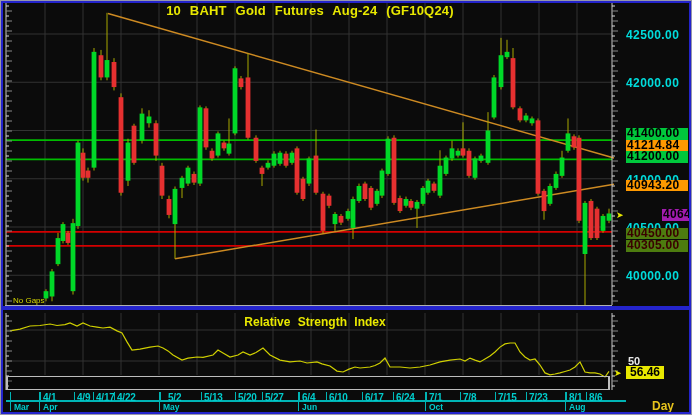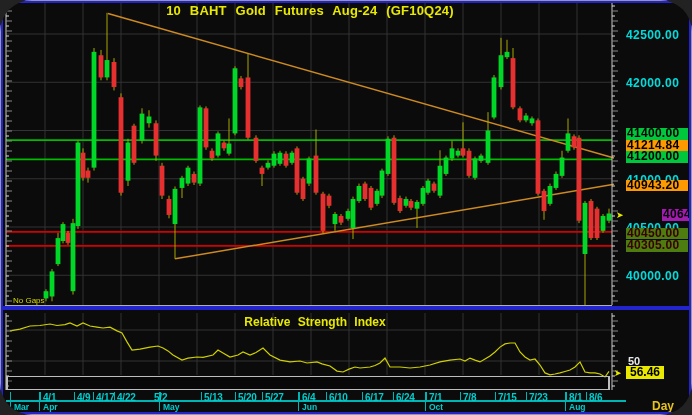--- a/index.html
+++ b/index.html
@@ -1,17 +1,17 @@
 <!DOCTYPE html>
 <html><head>
 <meta charset="utf-8">
 <style>
   html,body{margin:0;padding:0;background:#222;}
   #screen{position:relative;width:692px;height:415px;background:#0b0b0b;overflow:hidden;
-          font-family:"Liberation Sans",sans-serif;border-radius:32px;-webkit-font-smoothing:antialiased;}
+          font-family:"Liberation Sans",sans-serif;-webkit-font-smoothing:antialiased;}
   #frame{position:absolute;inset:0;z-index:40;pointer-events:none;
          box-shadow:inset 0 0 0 1px #9797a8, inset 0 0 0 3px #2424cc;}
   #chart-svg{position:absolute;left:0;top:0;z-index:1;}
   .ttl{position:absolute;z-index:6;color:#e8e800;font-weight:bold;text-align:center;}
   #main-title{left:90px;top:3px;width:440px;font-size:13px;word-spacing:5px;letter-spacing:.2px;}
   #rsi-title{left:95px;top:315px;width:440px;font-size:12px;word-spacing:4px;}
   #no-gaps{position:absolute;left:13px;top:296px;z-index:2;color:#d8d800;font-size:8px;z-index:3;}
   #sep-band{position:absolute;left:2px;top:306px;width:688px;height:4px;background:#2424cc;z-index:7;}
   #price-axis{position:absolute;inset:0;z-index:3;pointer-events:none;}
   .ptick{position:absolute;left:626px;width:62px;height:12px;color:#00dcdc;
@@ -463,21 +463,21 @@
     <div id="axis-line"></div>
   <div class="dtick" style="left: 40px;"></div>
       <div class="dlabel" style="left: 43px;">4/1</div>
       <div class="dtick" style="left: 74px;"></div>
       <div class="dlabel" style="left: 77px;">4/9</div>
       <div class="dtick" style="left: 93px;"></div>
       <div class="dlabel" style="left: 96px;">4/17</div>
       <div class="dtick" style="left: 114px;"></div>
       <div class="dlabel" style="left: 117px;">4/22</div>
       <div class="dtick" style="left: 160px;"></div>
-      <div class="dlabel" style="left: 154px;">5/2</div>
+      <div class="dlabel" style="left: 168px;">5/2</div>
       <div class="dtick" style="left: 201px;"></div>
       <div class="dlabel" style="left: 204px;">5/13</div>
       <div class="dtick" style="left: 235px;"></div>
       <div class="dlabel" style="left: 238px;">5/20</div>
       <div class="dtick" style="left: 262px;"></div>
       <div class="dlabel" style="left: 265px;">5/27</div>
       <div class="dtick" style="left: 299px;"></div>
       <div class="dlabel" style="left: 302px;">6/4</div>
       <div class="dtick" style="left: 326px;"></div>
       <div class="dlabel" style="left: 329px;">6/10</div>

